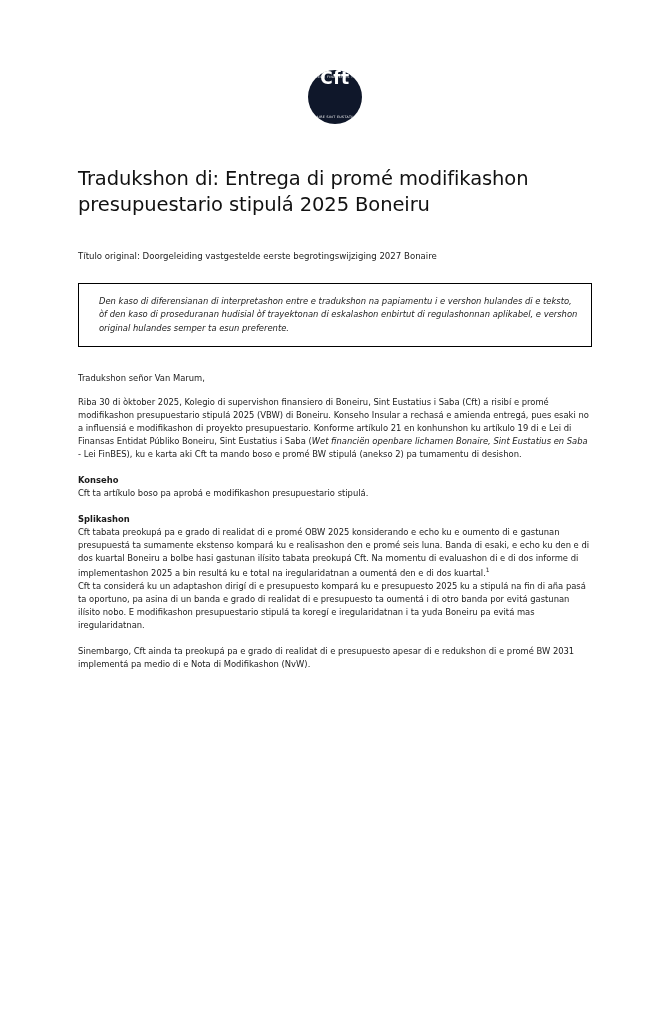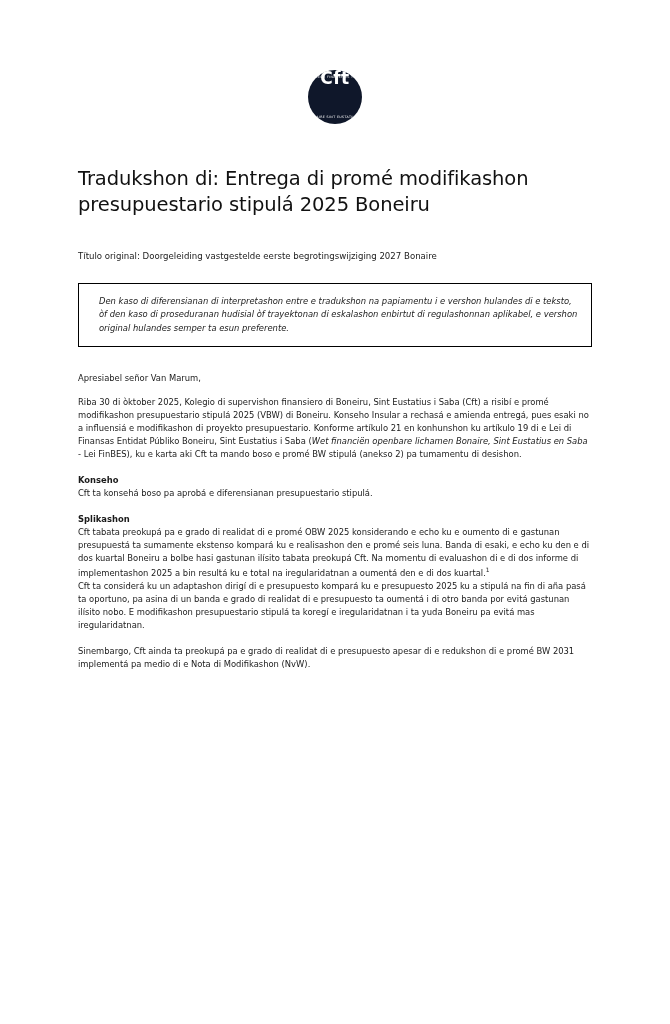--- a/index.html
+++ b/index.html
@@ -124,27 +124,27 @@
   </div>
 
   <h1 class="doc-title">Tradukshon di: Entrega di promé modifikashon presupuestario stipulá 2025 Boneiru</h1>
 
   <div class="orig-title">Título original: Doorgeleiding vastgestelde eerste begrotingswijziging 2027 Bonaire</div>
 
   <div class="notice-box">Den kaso di diferensianan di interpretashon entre e tradukshon na papiamentu i e vershon hulandes di e teksto, òf den kaso di proseduranan hudisial òf trayektonan di eskalashon enbirtut di regulashonnan aplikabel, e vershon original hulandes semper ta esun preferente.</div>
 
   <div class="body-section">
 
-    <p>Apresiabel señor Van Marum,</p>
+    <p>Tradukshon señor Van Marum,</p>
 
     <p><span>Riba 30 di òktober 2025, Kolegio di supervishon finansiero di Boneiru, Sint Eustatius i Saba (Cft) a risibí e promé modifikashon presupuestario stipulá 2025 (VBW) di Boneiru. Konseho Insular a rechasá e amienda entregá, pues esaki no a influensiá e modifikashon di proyekto presupuestario. Konforme artíkulo 21 en konhunshon ku artíkulo 19 di e Lei di Finansas Entidat Públiko Boneiru, Sint Eustatius i Saba (</span><em class="it">Wet financiën openbare lichamen Bonaire, Sint Eustatius en Saba</em><span> - Lei FinBES), ku e karta aki Cft ta mando boso e promé BW stipulá (anekso 2) pa tumamentu di desishon.</span></p>
 
     <div class="block">
       <p class="section-head">Konseho</p>
-      <p>Cft ta konsehá boso pa aprobá e diferensianan presupuestario stipulá.</p>
+      <p>Cft ta artíkulo boso pa aprobá e modifikashon presupuestario stipulá.</p>
     </div>
 
     <div class="block">
       <p class="section-head">Splikashon</p>
       <p><span>Cft tabata preokupá pa e grado di realidat di e promé OBW 2025 konsiderando e echo ku e oumento di e gastunan presupuestá ta sumamente ekstenso kompará ku e realisashon den e promé seis luna. Banda di esaki, e echo ku den e di dos kuartal Boneiru a bolbe hasi gastunan ilísito tabata preokupá Cft. Na momentu di evaluashon di e di dos informe di implementashon 2025 a bin resultá ku e total na iregularidatnan a oumentá den e di dos kuartal.</span><sup>1</sup></p>
       <p>Cft ta considerá ku un adaptashon dirigí di e presupuesto kompará ku e presupuesto 2025 ku a stipulá na fin di aña pasá ta oportuno, pa asina di un banda e grado di realidat di e presupuesto ta oumentá i di otro banda por evitá gastunan ilísito nobo. E modifikashon presupuestario stipulá ta koregí e iregularidatnan i ta yuda Boneiru pa evitá mas iregularidatnan.</p>
     </div>
 
     <div class="block">
       <p>Sinembargo, Cft ainda ta preokupá pa e grado di realidat di e presupuesto apesar di e redukshon di e promé BW 2031 implementá pa medio di e Nota di Modifikashon (NvW).</p>

